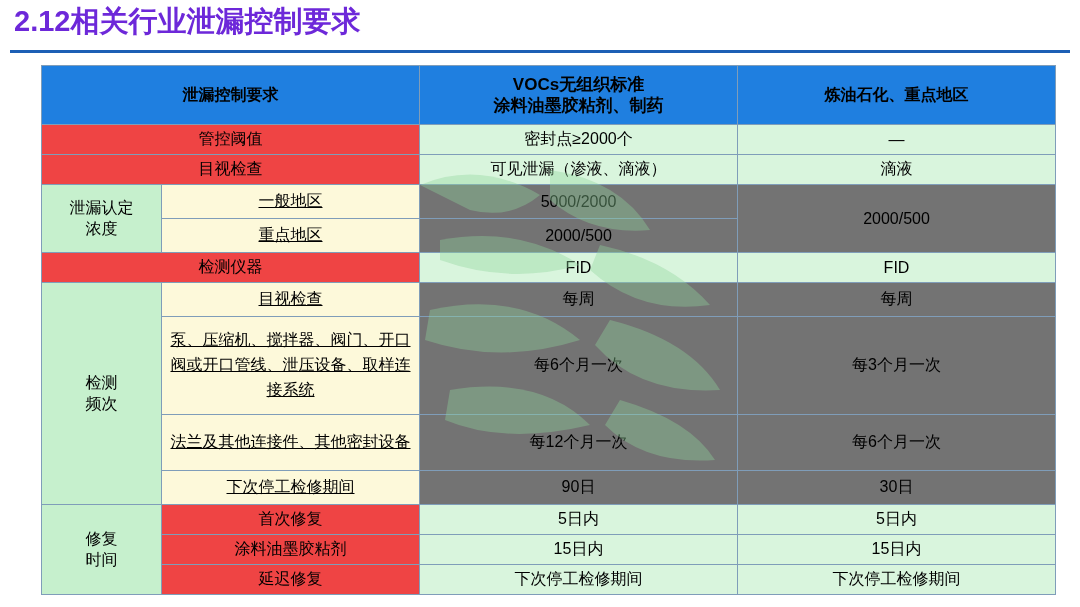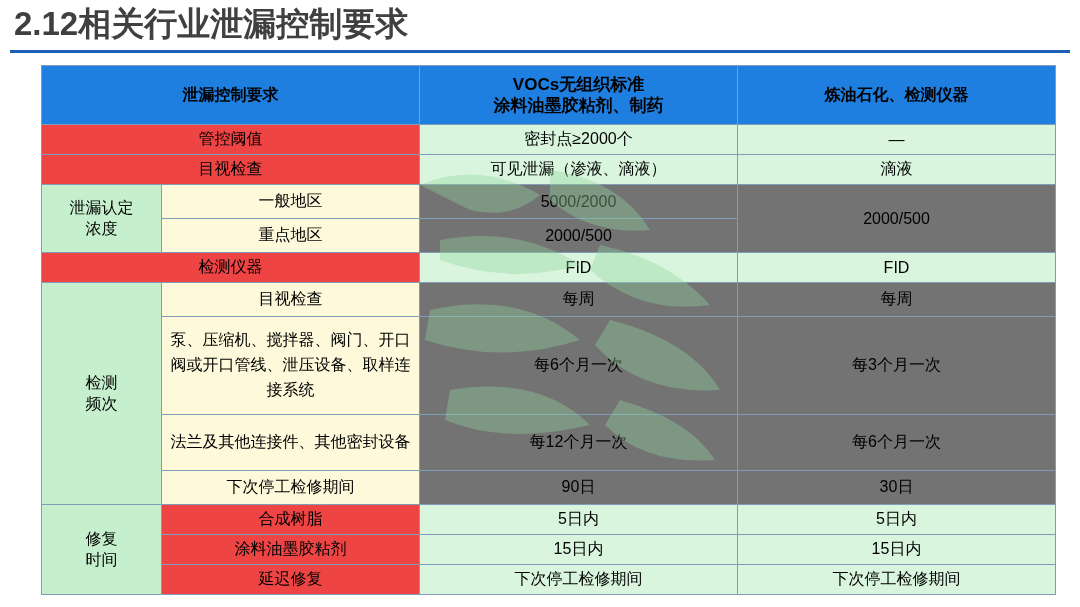--- a/index.html
+++ b/index.html
@@ -13,23 +13,23 @@
     font-family: "Liberation Sans", sans-serif;
     overflow: hidden;
     position: relative;
   }
 
   
   .slide-title {
     position: absolute;
     left: 14px;
     top: 2px;
-    font-size: 33px;
+    font-size: 29px;
     font-weight: bold;
-    color: #404040;
+    color: #6d28d9;
     letter-spacing: 0px;
     white-space: nowrap;
     font-family: "Liberation Sans", sans-serif;
   }
   .title-rule {
     position: absolute;
     left: 10px;
     top: 50px;
     width: 1060px;
     height: 3px;
@@ -105,20 +105,21 @@
   }
   .val-green {
     background: #d9f5dd;
   }
   .val-cream {
     background: #737373;
   }
   .lbl-cream {
     background: #fdf9da;
     font-size: 17px;
+    text-decoration: underline;
   }
   .row-h { height: 30px; }
   .row-h2 { height: 34px; }
   .multiline { text-align: left; padding-left: 14px; line-height: 1.55; }
 </style>
 </head>
 <body>
 
 <div class="slide-title">2.12相关行业泄漏控制要求</div>
 <div class="title-rule"></div>
@@ -146,21 +147,21 @@
         <col class="c3">
         <col class="c4">
   </colgroup>
   <thead>
     <tr>
       <th class="hdr" colspan="2">泄漏控制要求</th>
       <th class="hdr">
         <span class="hdr-sub">VOCs无组织标准</span>
         <span class="hdr-sub">涂料油墨胶粘剂、制药</span>
       </th>
-      <th class="hdr">炼油石化、检测仪器</th>
+      <th class="hdr">炼油石化、重点地区</th>
     </tr>
   </thead>
   <tbody>
 
     <tr class="row-h">
       <td class="lbl-green" colspan="2">管控阈值</td>
       <td class="val-green">密封点≥2000个</td>
       <td class="val-green">—</td>
     </tr>
 
@@ -217,21 +218,21 @@
       <td class="lbl-cream">下次停工检修期间</td>
       <td class="val-cream">90日</td>
       <td class="val-cream">30日</td>
     </tr>
 
     <tr class="row-h">
       <td class="grp-green" rowspan="3">
         <span>修复</span><br>
         <span>时间</span>
       </td>
-      <td class="lbl-green">合成树脂</td>
+      <td class="lbl-green">首次修复</td>
       <td class="val-green">5日内</td>
       <td class="val-green">5日内</td>
     </tr>
 
     <tr class="row-h">
       <td class="lbl-green">涂料油墨胶粘剂</td>
       <td class="val-green">15日内</td>
       <td class="val-green">15日内</td>
     </tr>
 

